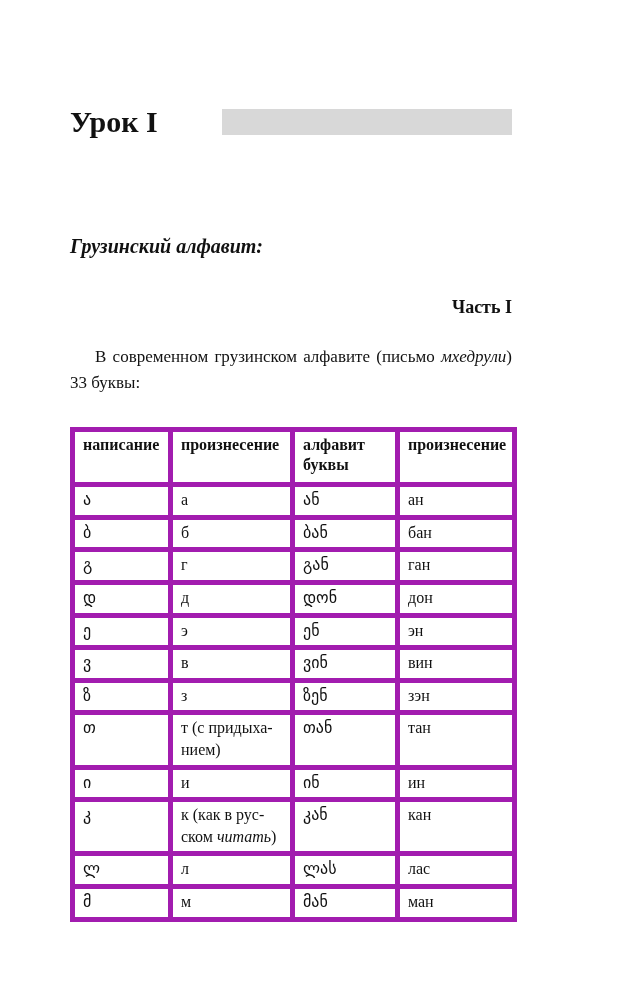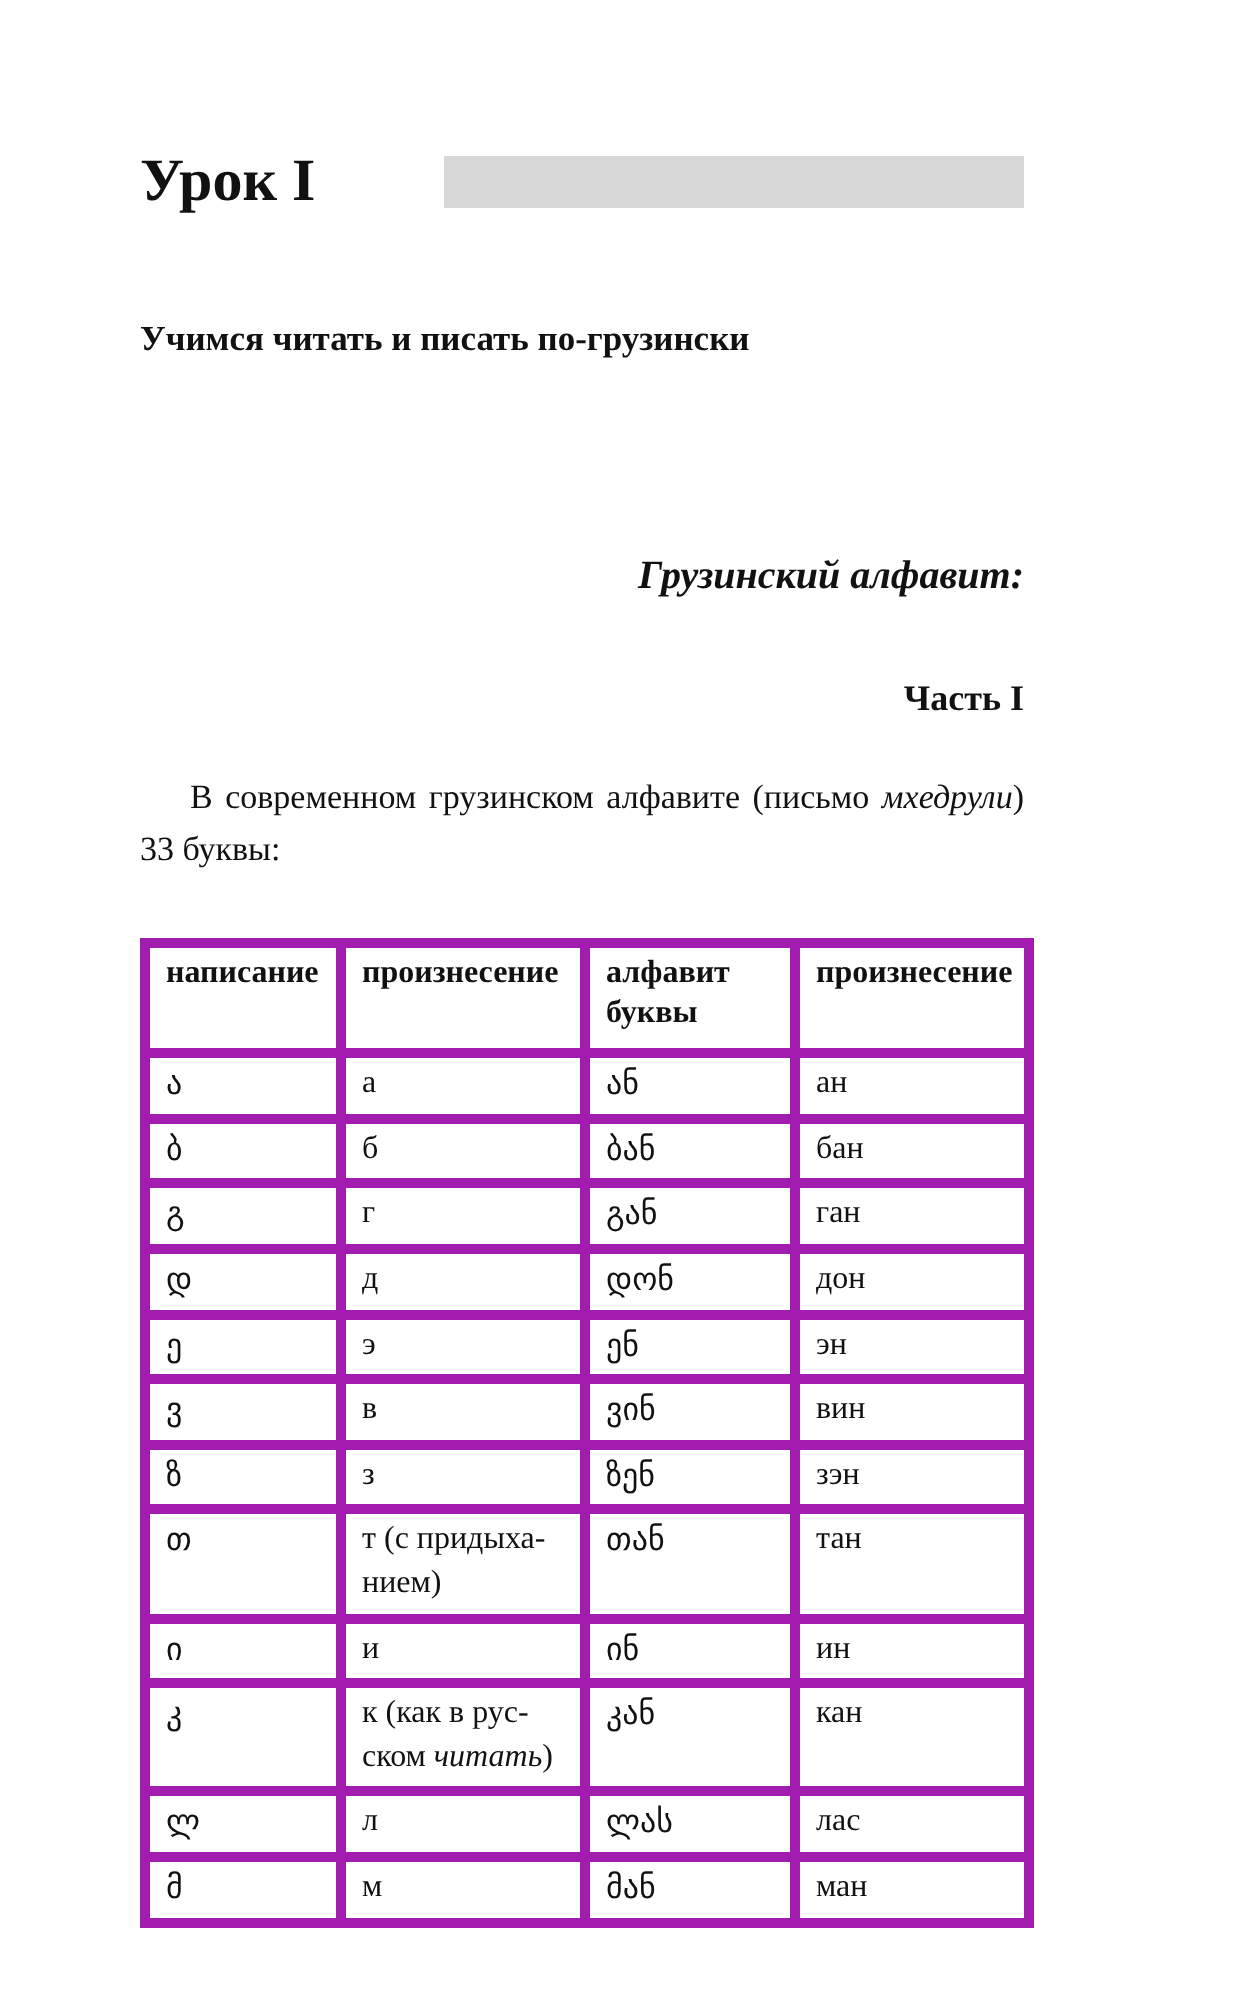--- a/index.html
+++ b/index.html
@@ -15,21 +15,21 @@
   .page {
     width: 619px;
     height: 1000px;
     background: #ffffff;
   }
   .content {
     margin-left: 70px;
     width: 442px;
   }
   .lesson-header {
-    padding-top: 74px;
+    padding-top: 105px;
     display: flex;
     align-items: center;
   }
   .lesson-title {
     font-size: 30px;
     font-weight: bold;
     line-height: 1.1;
     white-space: nowrap;
   }
   .lesson-bar {
@@ -38,21 +38,21 @@
     margin-left: 64px;
     background: #d8d8d8;
   }
   .subtitle {
     margin-top: 52px;
     font-size: 17.5px;
     font-weight: bold;
   }
   .section-heading {
     margin-top: 93px;
-    text-align: right;
+    text-align: left;
     font-size: 20px;
     font-weight: bold;
     font-style: italic;
     line-height: 1.5;
   }
   .part-title {
     margin-top: 36px;
     text-align: right;
     font-size: 18px;
     font-weight: bold;
@@ -94,21 +94,20 @@
 <body>
 
 <div class="page">
   <div class="content">
 
     <div class="lesson-header">
       <div class="lesson-title">Урок I</div>
       <div class="lesson-bar"></div>
     </div>
 
-    <div class="subtitle">Учимся читать и писать по-грузински</div>
 
     <div class="section-heading">
       <div>Грузинский алфавит:</div>
     </div>
 
     <div class="part-title">Часть I</div>
 
     <p class="intro"><span>В современном грузинском алфавите (письмо </span><i>мхедрули</i><span>) 33 буквы:</span></p>
 
     <table class="alphabet">

